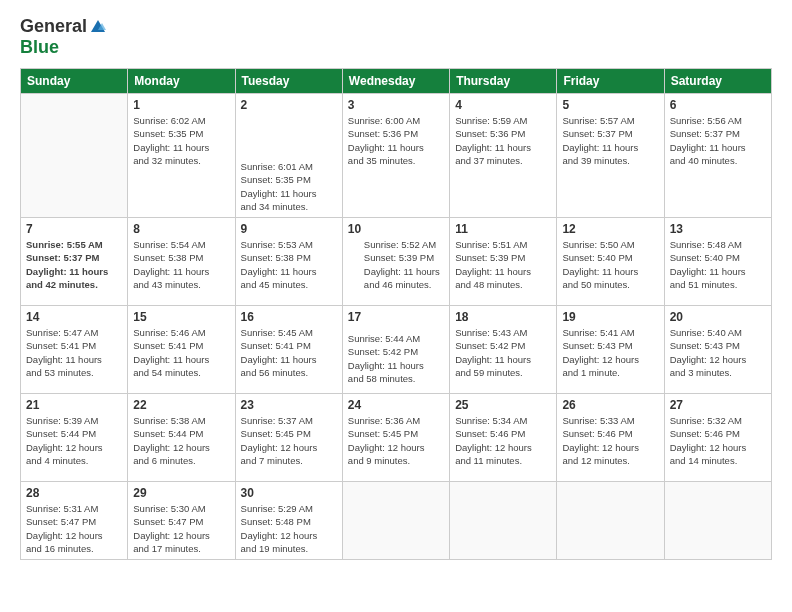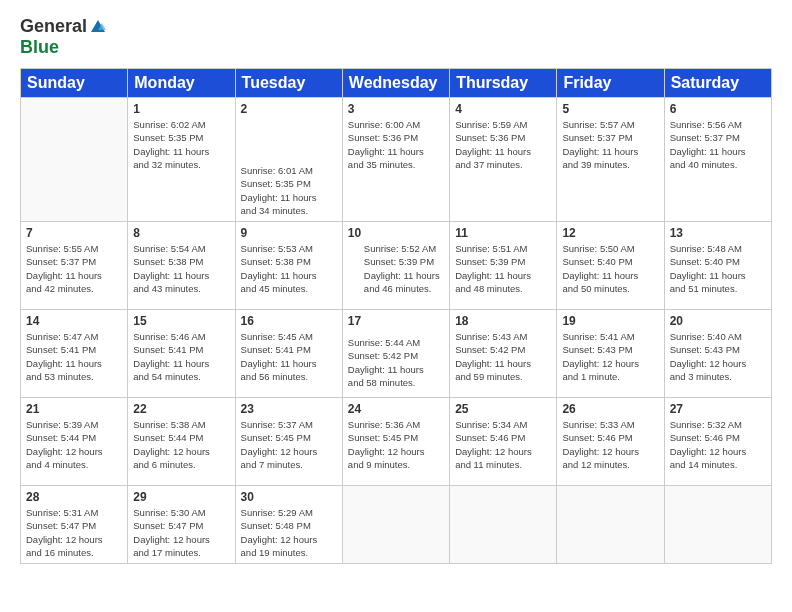--- a/index.html
+++ b/index.html
@@ -57,25 +57,25 @@
     .subtitle {
       font-size: 14px;
       color: #555;
     }
     table {
       width: 100%;
       border-collapse: collapse;
       table-layout: fixed;
     }
     .day-header {
-      background-color: #1d4ed8;
+      background-color: #15803d;
       color: #fff;
       text-align: left;
       padding: 5px 6px;
-      font-size: 16px;
+      font-size: 12px;
       font-weight: bold;
       border: 1px solid #ccc;
     }
     .cal-cell {
       border: 1px solid #ccc;
       vertical-align: top;
       padding: 4px 5px;
       height: 88px;
       font-size: 10px;
       color: #333;
@@ -173,21 +173,21 @@
             <span class="day-num">6</span>
             <div class="cell-text" style="white-space: pre-line;">Sunrise: 5:56 AM
 Sunset: 5:37 PM
 Daylight: 11 hours
 and 40 minutes.</div>
           </td>
         </tr>
         <tr class="week-row">
           <td class="cal-cell">
             <span class="day-num">7</span>
-            <div class="cell-text" style="white-space: pre-line;">Sunrise: 5:55 AM
+            <div class="cell-text" style="white-space: pre-line; font-weight: bold;">Sunrise: 5:55 AM
 Sunset: 5:37 PM
 Daylight: 11 hours
 and 42 minutes.</div>
           </td>
           <td class="cal-cell">
             <span class="day-num">8</span>
             <div class="cell-text" style="white-space: pre-line;">Sunrise: 5:54 AM
 Sunset: 5:38 PM
 Daylight: 11 hours
 and 43 minutes.</div>

